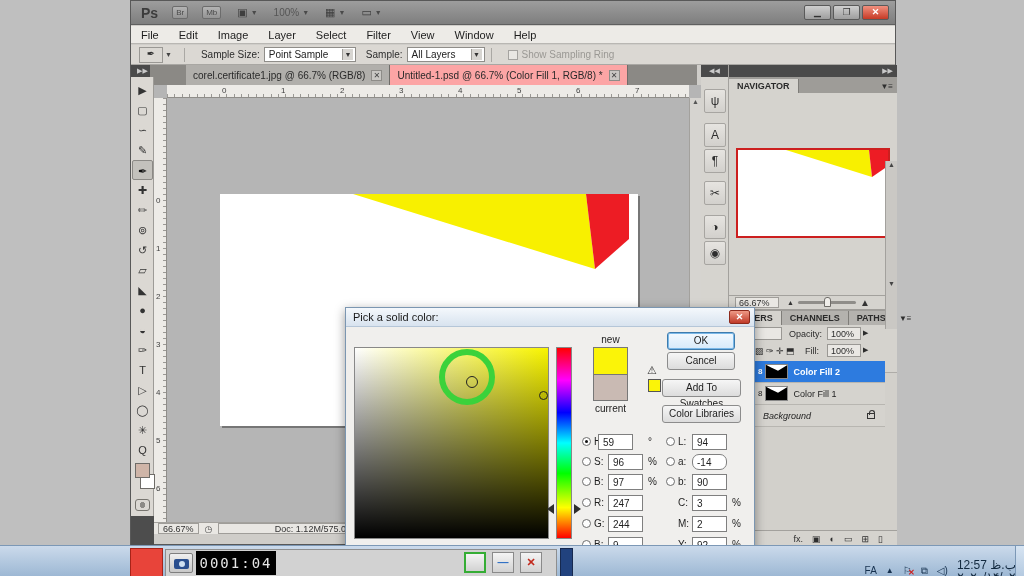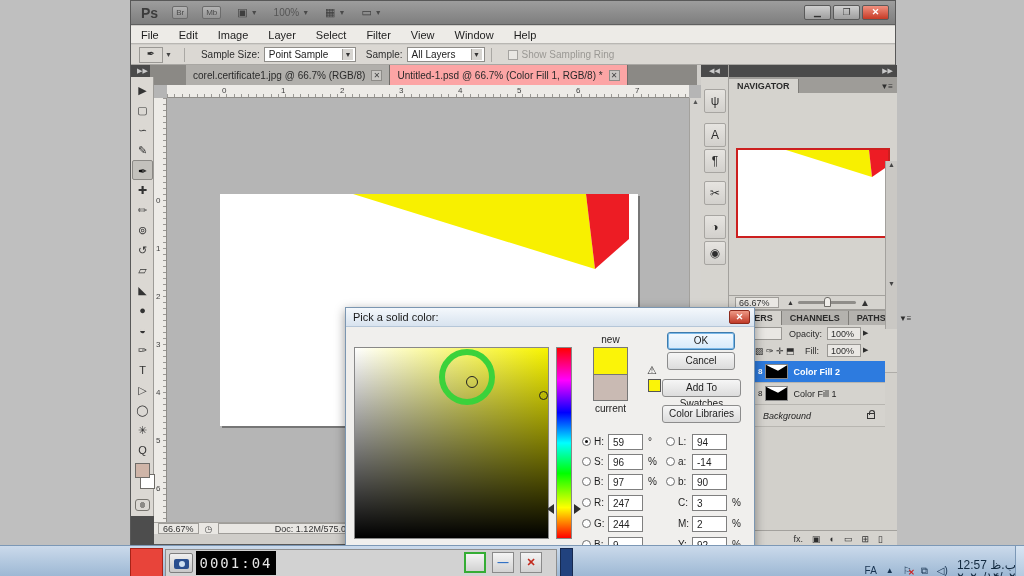--- a/index.html
+++ b/index.html
@@ -389,21 +389,21 @@
     <div id="dlgButtons">
         <div class="dlg-btn focus" style="top: 24px;">OK</div>
         <div class="dlg-btn" style="top: 44px;">Cancel</div>
         <div class="dlg-btn wide" style="top: 71px;">Add To Swatches</div>
         <div class="dlg-btn wide" style="top: 97px;">Color Libraries</div>
       </div>
     <div id="dlgFieldsLeft">
         <div class="num-row" style="top: 126px; left: 0px; width: 410px;">
           <div class="radio checked" style="left: 236px;"></div>
           <span class="num-label" style="left: 248px;">H:</span>
-          <div class="num-input" style="left: 262px;">59</div>
+          <div class="num-input" style="left: 252px;">59</div>
           <span class="num-unit" style="left: 302px;">°</span>
         </div>
         <div class="num-row" style="top: 146px; left: 0px; width: 410px;">
           <div class="radio" style="left: 236px;"></div>
           <span class="num-label" style="left: 248px;">S:</span>
           <div class="num-input" style="left: 262px;">96</div>
           <span class="num-unit" style="left: 302px;">%</span>
         </div>
         <div class="num-row" style="top: 166px; left: 0px; width: 410px;">
           <div class="radio" style="left: 236px;"></div>
@@ -429,21 +429,21 @@
       </div>
     <div id="dlgFieldsRight">
         <div class="num-row" style="top: 126px; left: 0px; width: 410px;">
           <div class="radio" style="left: 320px;"></div>
           <span class="num-label" style="left: 332px;">L:</span>
           <div class="num-input" style="left: 346px;">94</div>
         </div>
         <div class="num-row" style="top: 146px; left: 0px; width: 410px;">
           <div class="radio" style="left: 320px;"></div>
           <span class="num-label" style="left: 332px;">a:</span>
-          <div class="num-input" style="left: 346px;">-14</div>
+          <div class="num-input" style="left: 346px; border-radius: 7px;">-14</div>
         </div>
         <div class="num-row" style="top: 166px; left: 0px; width: 410px;">
           <div class="radio" style="left: 320px;"></div>
           <span class="num-label" style="left: 332px;">b:</span>
           <div class="num-input" style="left: 346px;">90</div>
         </div>
         <div class="num-row" style="top: 187px; left: 0px; width: 410px;">
           <span class="num-label" style="left: 332px;">C:</span>
           <div class="num-input" style="left: 346px;">3</div>
           <span class="num-unit" style="left: 386px;">%</span>

